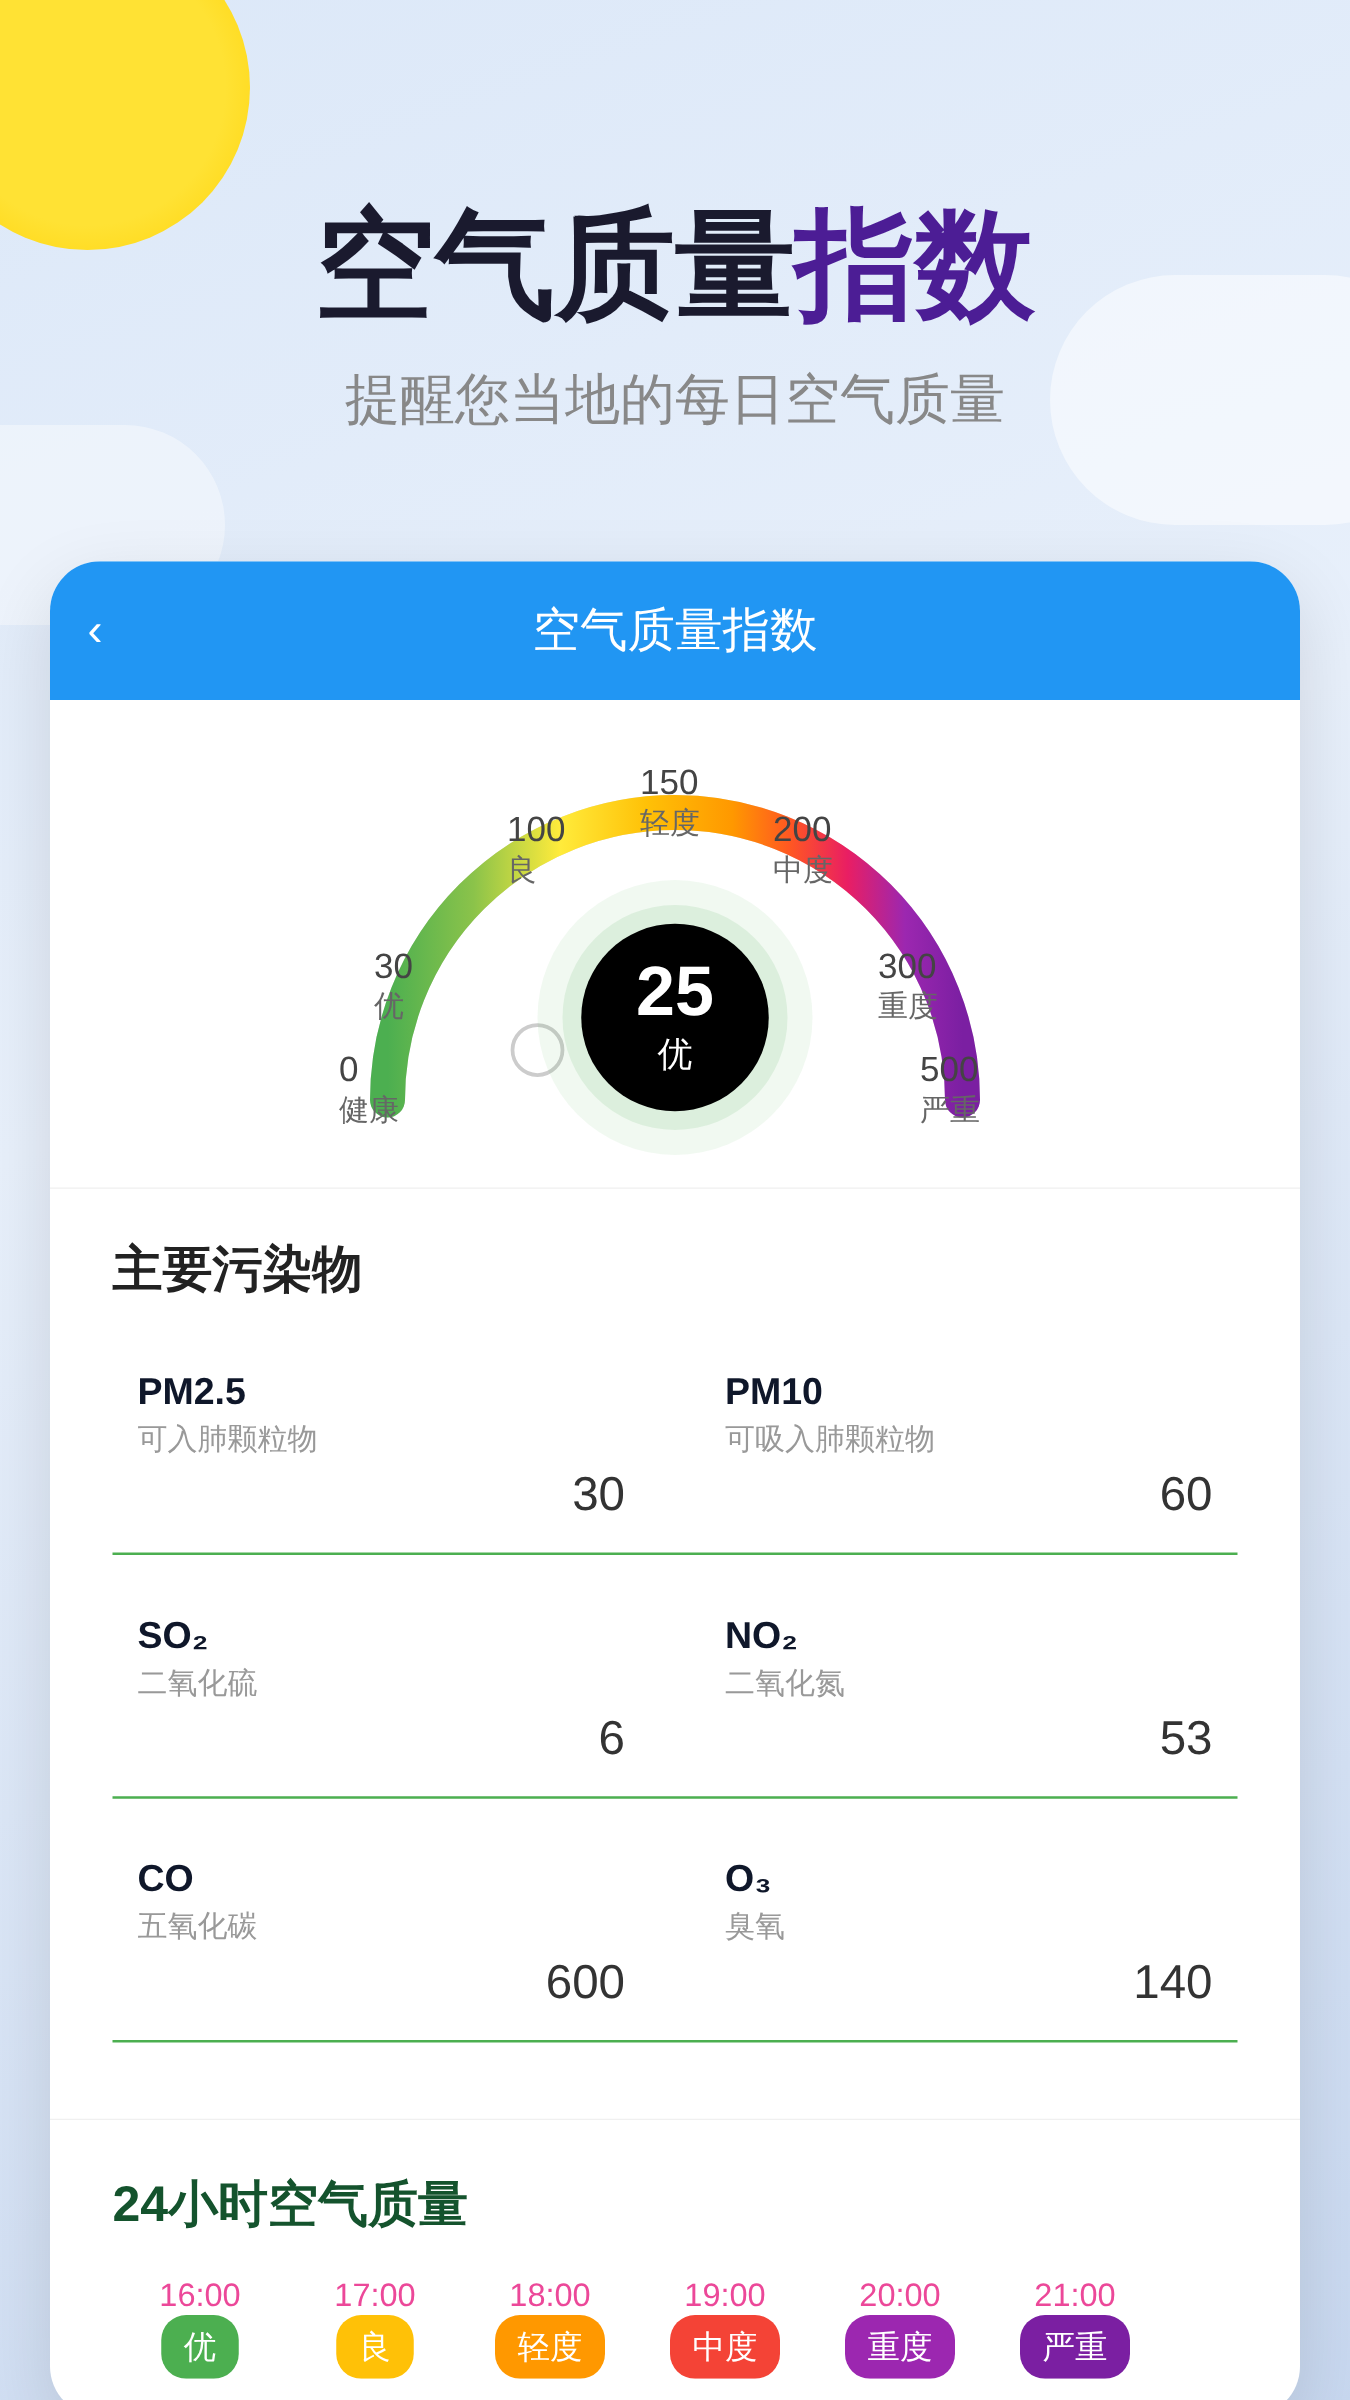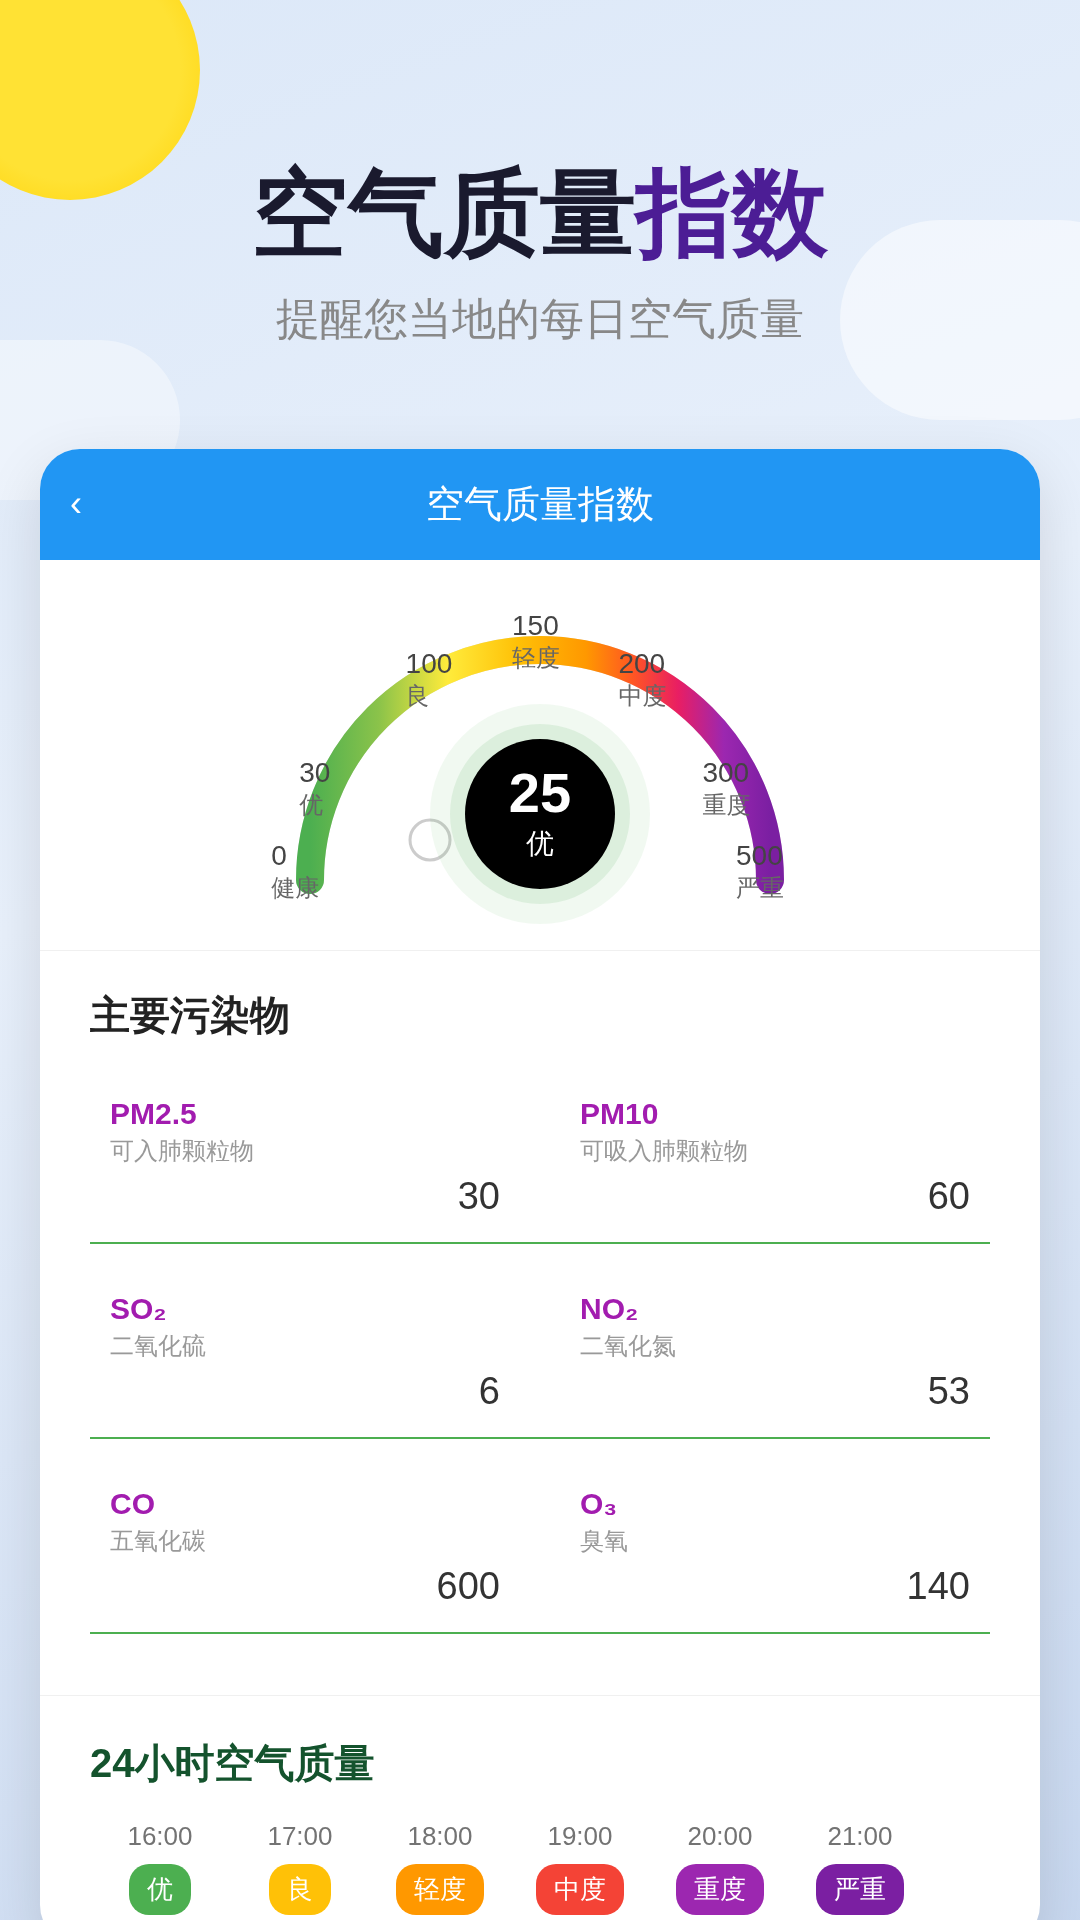--- a/index.html
+++ b/index.html
@@ -208,21 +208,21 @@
     .pollutant-item:nth-child(odd) {
       padding-right: 40px;
       border-right: none;
     }
     .pollutant-item:nth-child(even) {
       padding-left: 40px;
     }
     .pollutant-name {
       font-size: 30px;
       font-weight: 600;
-      color: #a21caf;
+      color: #0f172a;
     }
     .pollutant-desc {
       font-size: 24px;
       color: #999;
       margin-top: 4px;
     }
     .pollutant-value-row {
       display: flex;
       justify-content: flex-end;
       margin-top: 8px;
@@ -251,22 +251,21 @@
     }
     .hour-item {
       display: flex;
       flex-direction: column;
       align-items: center;
       min-width: 140px;
       flex-shrink: 0;
     }
     .hour-time {
       font-size: 26px;
-      color: #737373;
-      margin-bottom: 12px;
+      color: #ec4899;
     }
     .hour-badge {
       padding: 8px 18px;
       border-radius: 20px;
       font-size: 26px;
       font-weight: 500;
       color: white;
     }
     .badge-excellent { background: #4CAF50; }
     .badge-good { background: #FFC107; }

